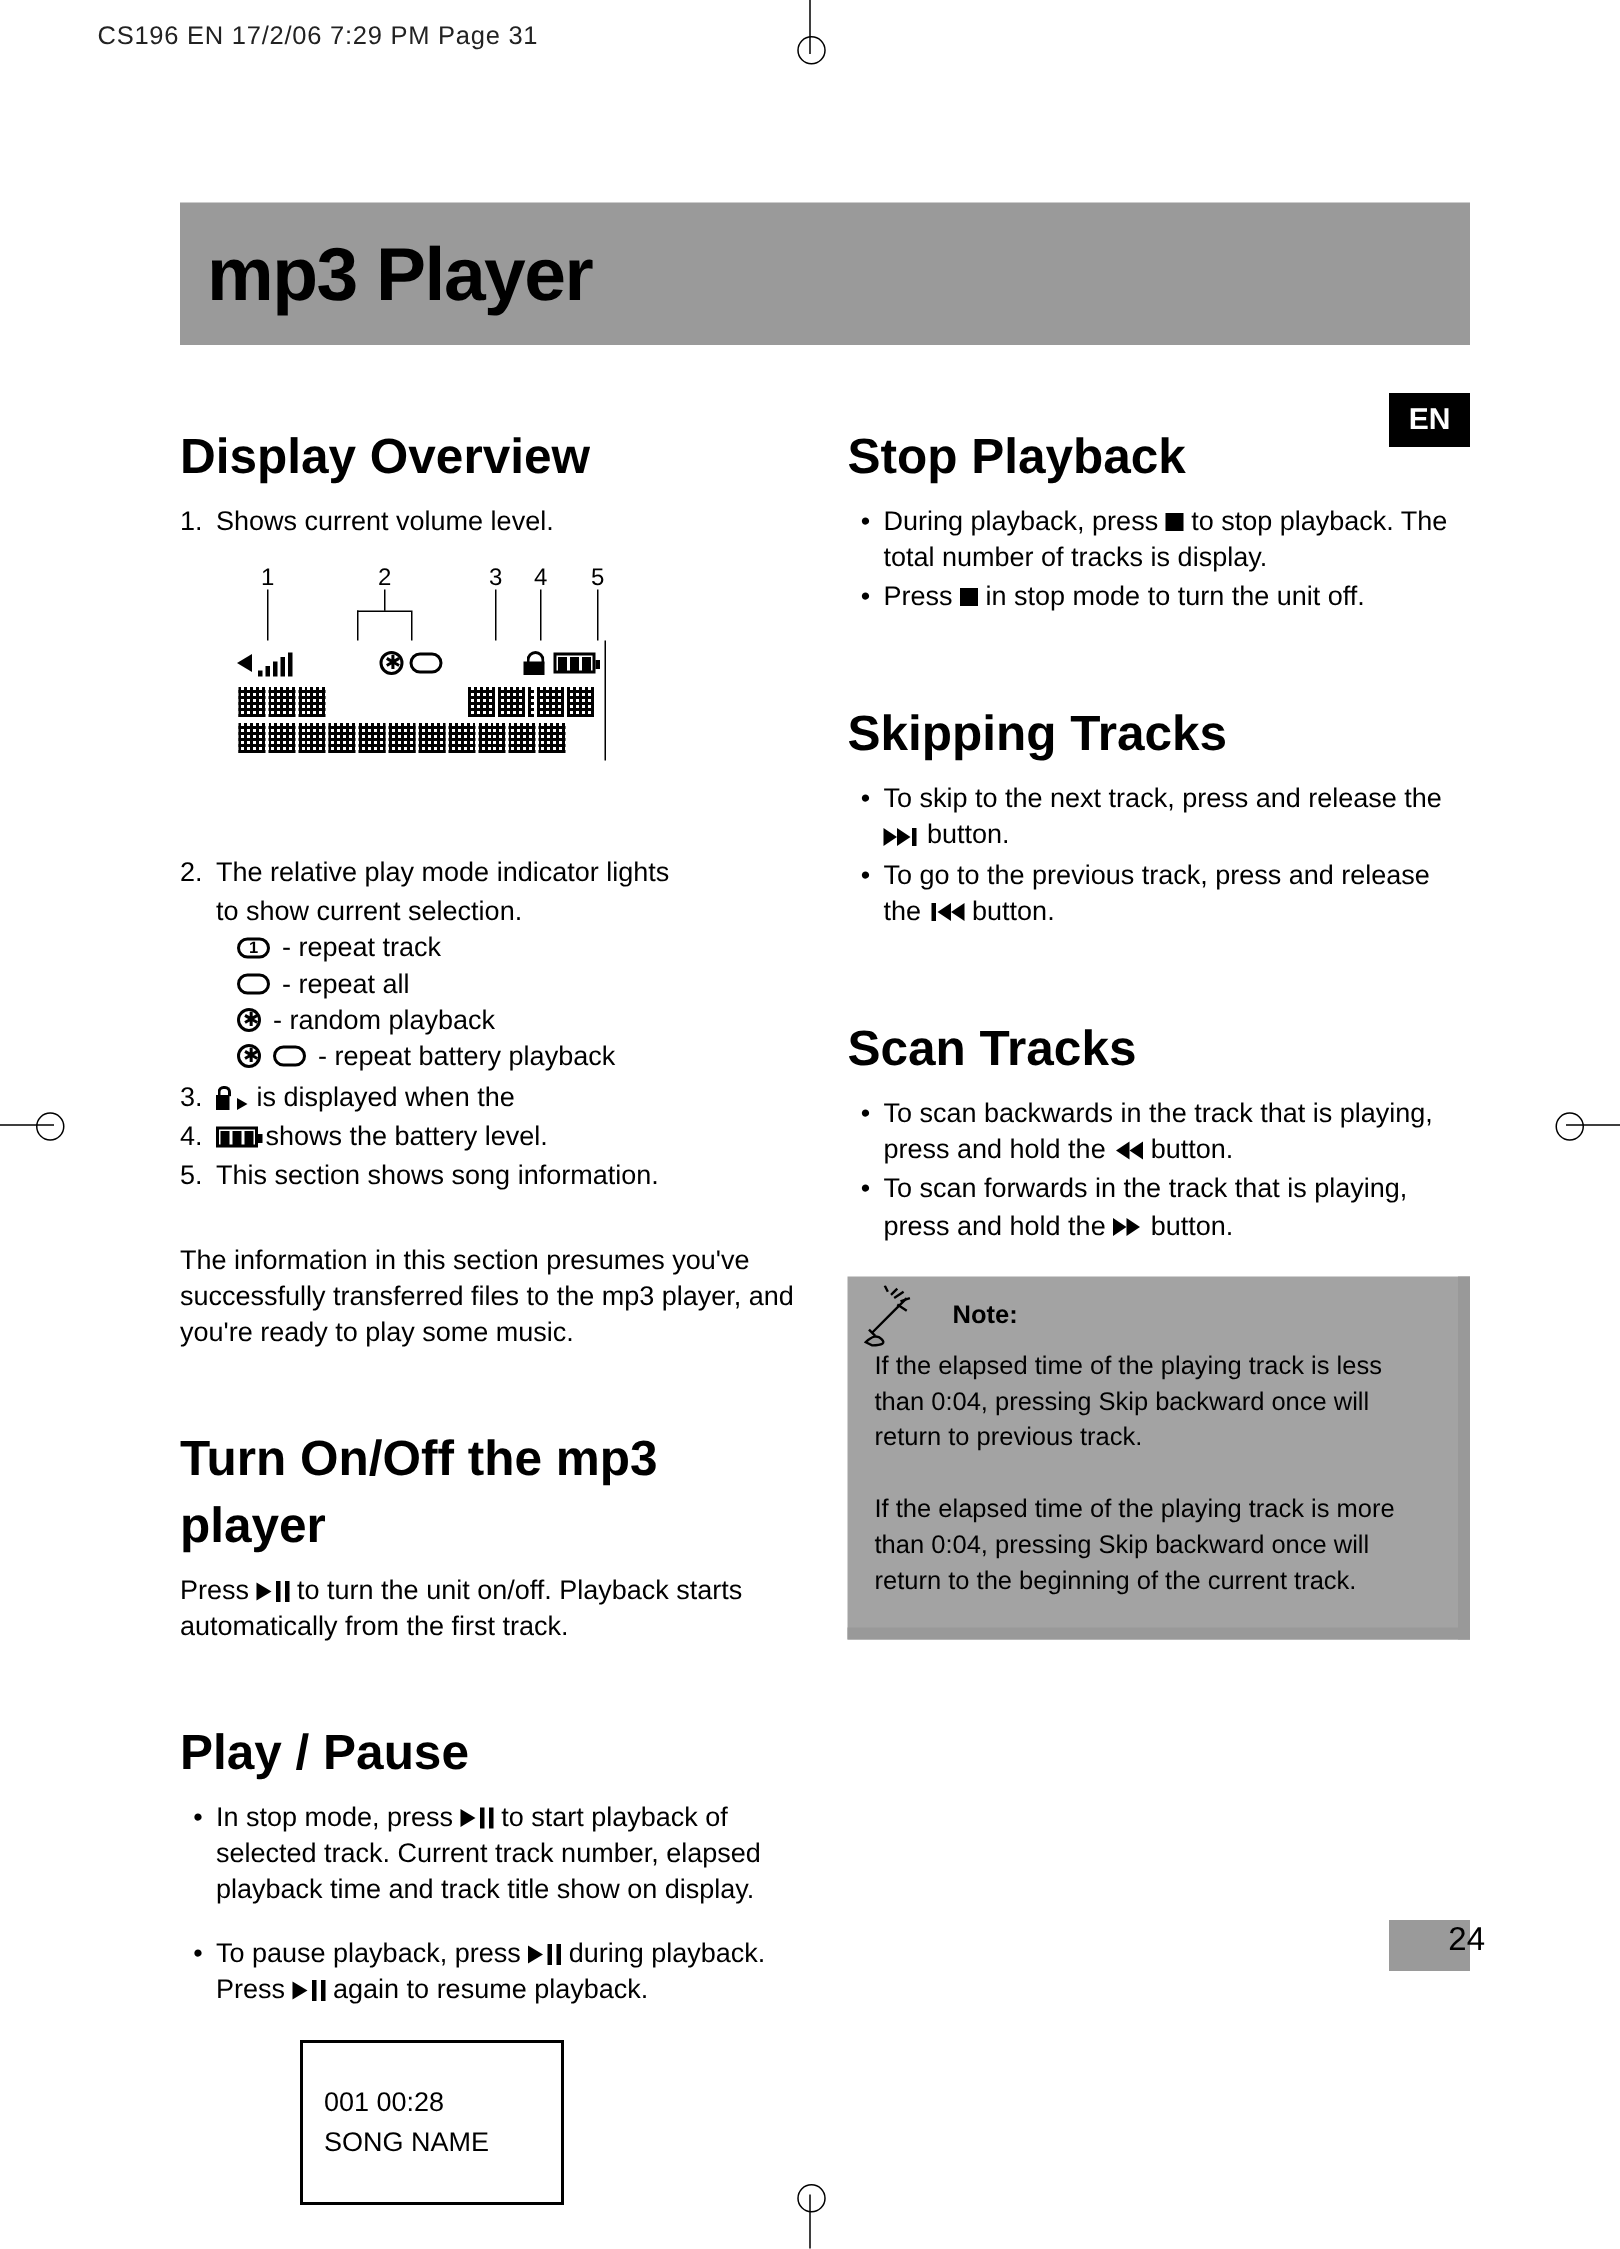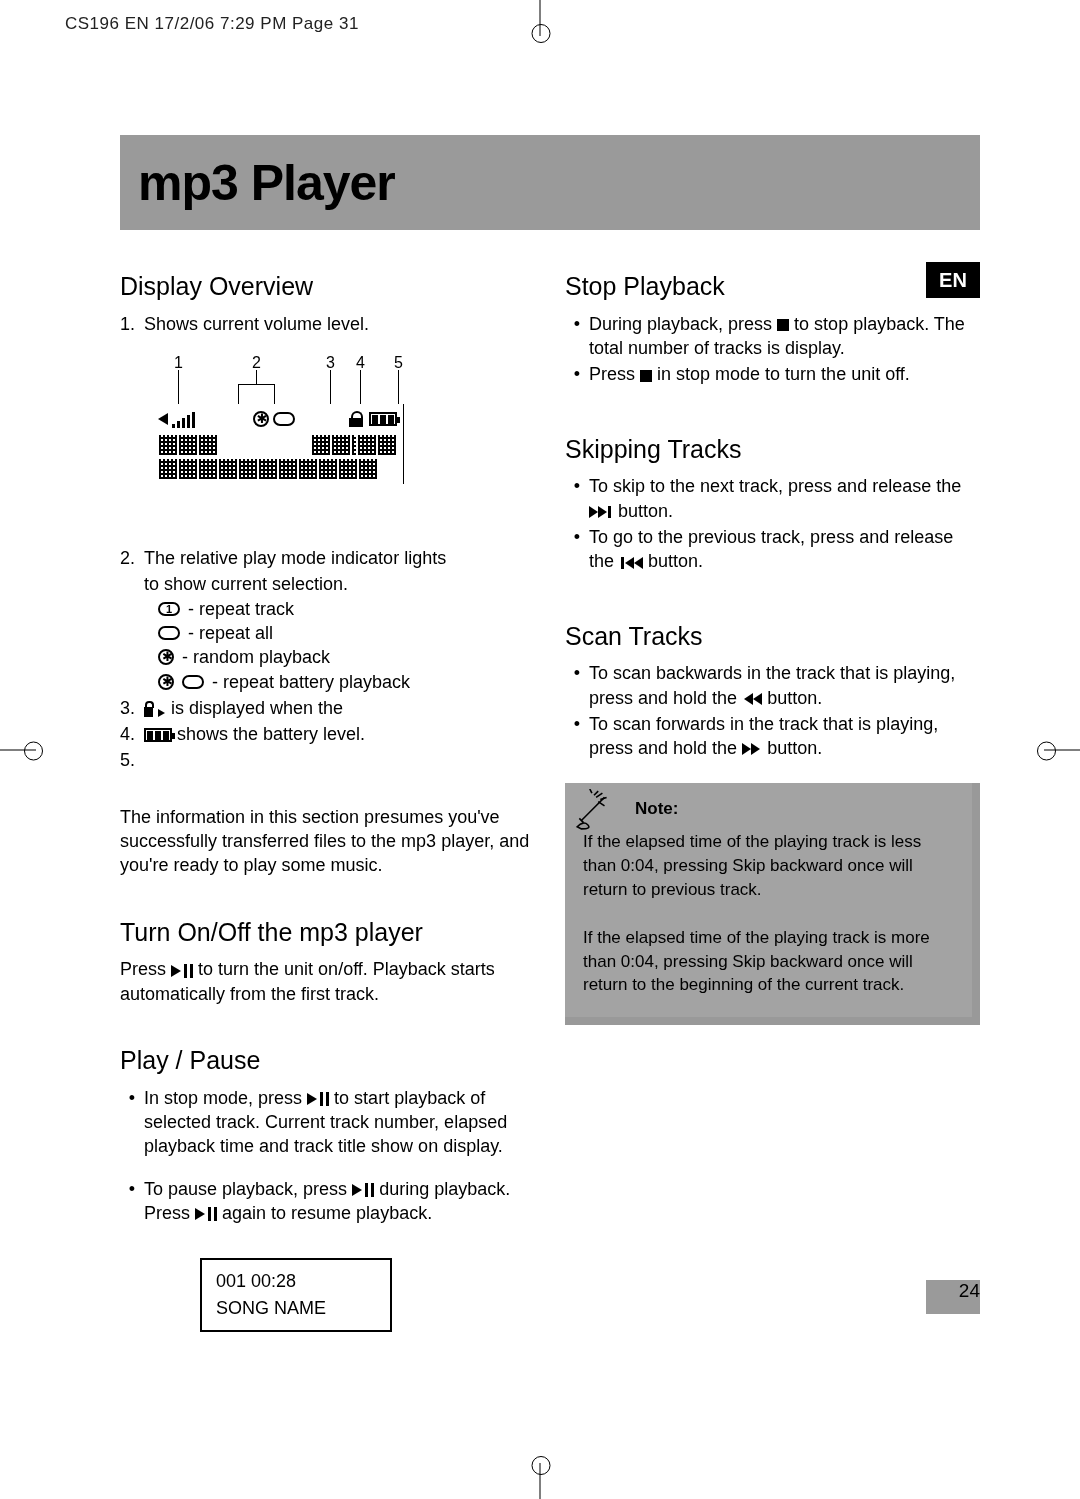--- a/index.html
+++ b/index.html
@@ -99,24 +99,24 @@
   .content {
     position: absolute;
     top: 262px;
     left: 120px;
     width: 860px;
     display: flex;
     gap: 30px;
   }
   .col { width: 415px; font-size: 18px; line-height: 1.35; }
   h2 {
-    font-size: 25px;
-    font-weight: 400;
+    font-size: 33px;
+    font-weight: 700;
     margin-bottom: 8px;
-    margin-top: 8px;
+    margin-top: 20px;
   }
   .en-badge {
     position: absolute;
     top: 262px;
     right: 100px;
     width: 54px;
     height: 36px;
     background: #000;
     color: #fff;
     font-weight: 900;
@@ -128,23 +128,23 @@
   .bullet-dot { width: 24px; flex-shrink: 0; text-align: center; }
   .bullet-txt { flex: 1; }
   .num-row { display: flex; margin-bottom: 2px; }
   .num { width: 24px; flex-shrink: 0; }
   .indent { padding-left: 24px; }
   .icon-ind { padding-left: 38px; display: flex; align-items: center; gap: 8px; }
   .spacer-md { height: 30px; }
   .spacer-lg { height: 36px; }
   .display-box {
     border: 2px solid #000;
-    width: 192px;
-    padding: 8px 14px;
-    margin: 33px 0 18px 80px;
+    width: 176px;
+    padding: 26px 14px;
+    margin: 22px 0 18px 80px;
     font-size: 18px;
     line-height: 1.5;
   }
   .note-box {
     background: #a3a3a3;
     padding: 14px 18px 20px 18px;
     margin-top: 22px;
     position: relative;
     font-family: "Comic Sans MS", cursive, sans-serif;
     font-size: 17px;
@@ -154,22 +154,22 @@
   }
   .note-title { font-weight: 700; padding-left: 52px; margin-bottom: 10px; }
   .note-icon {
     position: absolute;
     top: 6px; left: 8px;
     width: 42px; height: 42px;
   }
   .page-num {
     position: absolute;
     top: 1280px;
-    right: 100px;
-    font-size: 19px;
+    right: 90px;
+    font-size: 22px;
   }
   .page-num-box {
     position: absolute;
     top: 1280px;
     right: 100px;
     width: 54px;
     height: 34px;
     background: #9a9a9a;
   }
   
@@ -439,20 +439,21 @@
 
     <div class="num-row">
       <span class="num">4.</span>
       <span>
         <span class="i i-batt"><span class="c c1"></span><span class="c c2"></span><span class="c c3"></span></span>
         <span> shows the battery level.</span>
       </span>
     </div>
     <div class="num-row">
       <span class="num">5.</span>
+      <span>This section shows song information.</span>
     </div>
 
     <p style="margin-top:32px">The information in this section presumes you've successfully transferred files to the mp3 player, and you're ready to play some music.</p>
 
     <div class="spacer-md"></div>
     <h2>Turn On/Off the mp3 player</h2>
     <p>
       <span>Press </span>
       <span class="i i-playpause"></span>
       <span> to turn the unit on/off. Playback starts automatically from the first track.</span>

